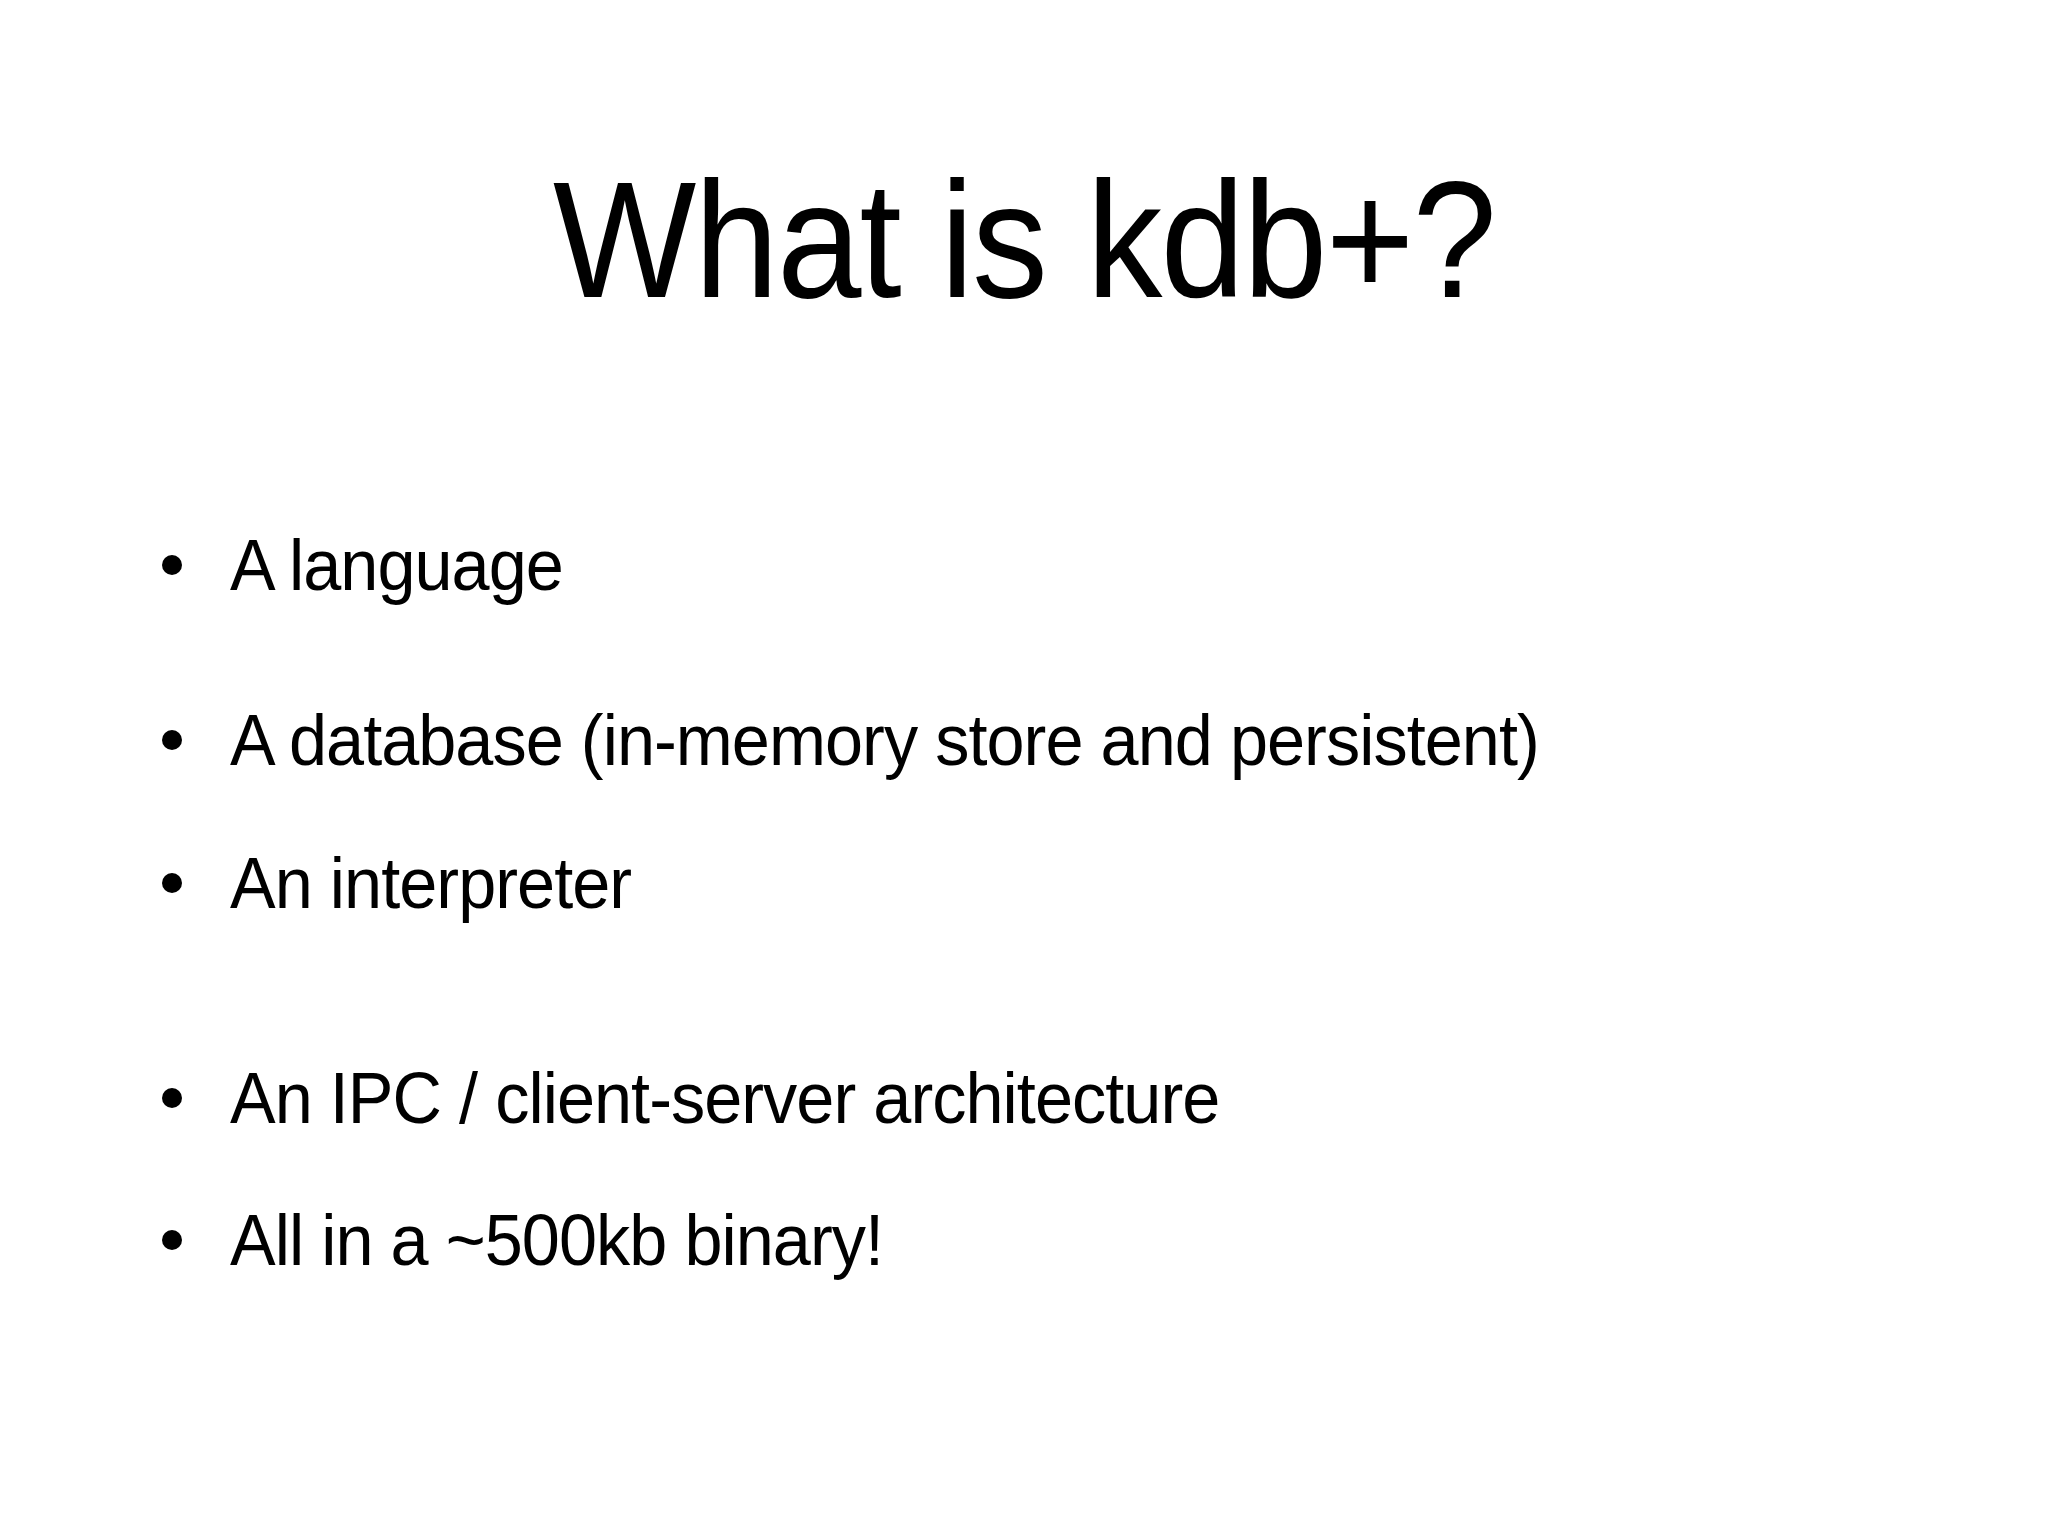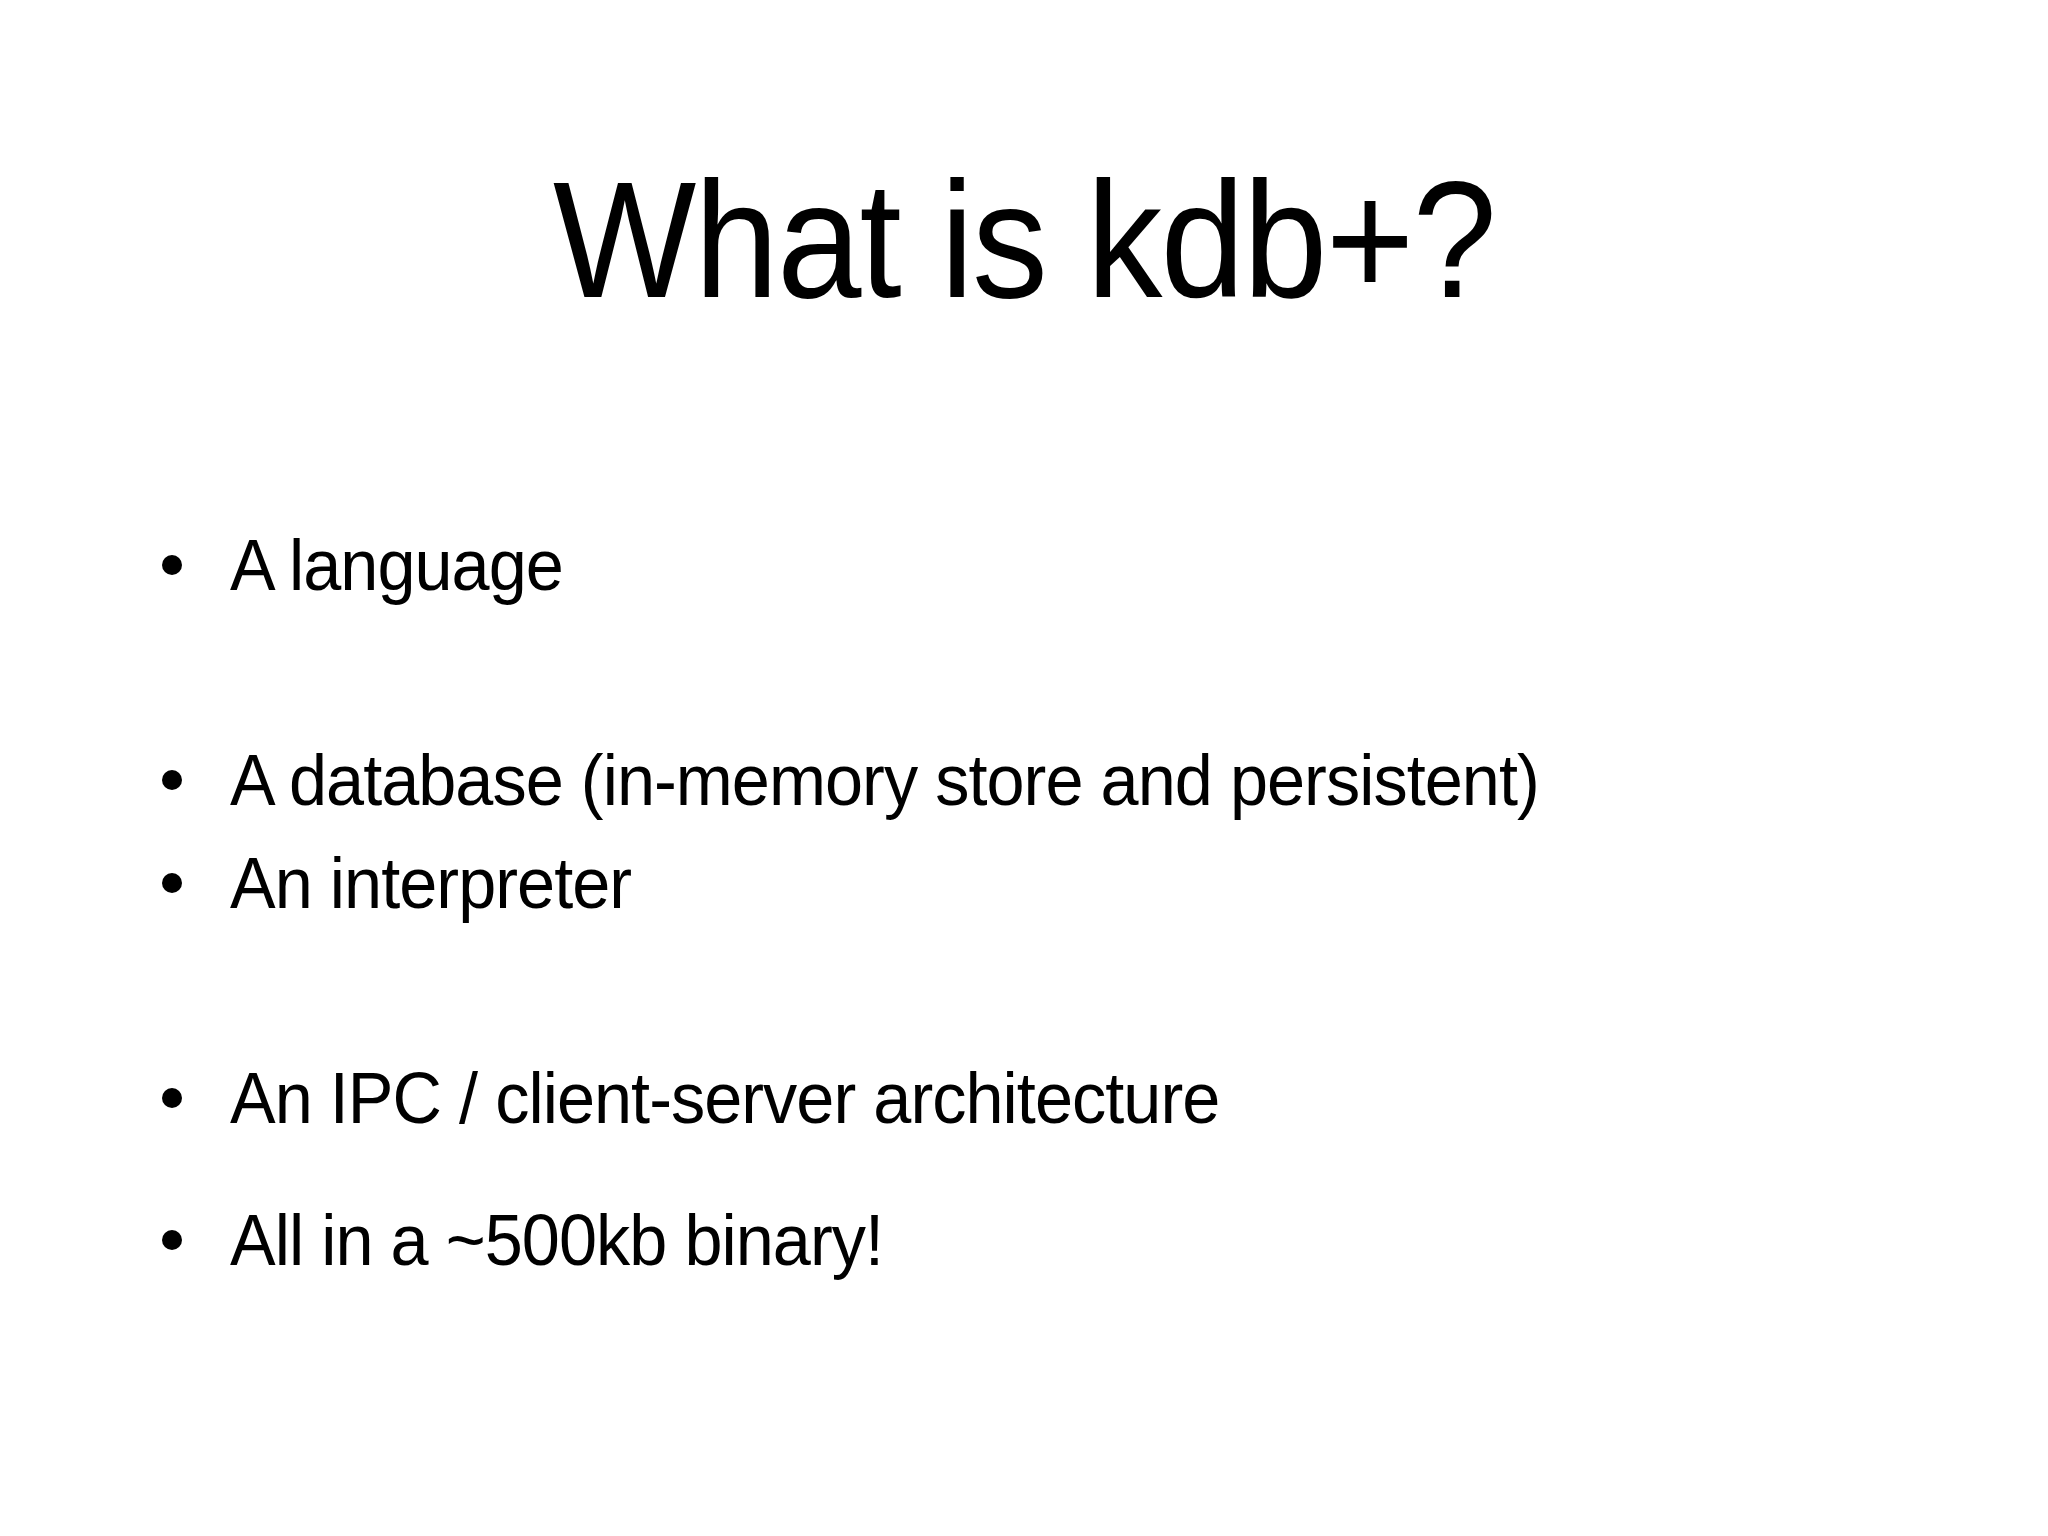--- a/index.html
+++ b/index.html
@@ -63,21 +63,21 @@
     }
     .bullet-text {
       font-size: 72px;
       font-weight: 300;
       letter-spacing: -1px;
       transform: scaleX(0.95);
       transform-origin: left center;
       display: inline-block;
     }
     .b1 { top: 520px; }
-    .b2 { top: 735px; }
+    .b2 { top: 695px; }
     .b3 { top: 838px; }
     .b4 { top: 1045px; margin-top: 8px; }
     .b5 { top: 1195px; }
   </style>
 </head>
 <body>
 
 <div class="slide">
   <h1 class="title">What is kdb+?</h1>
 

